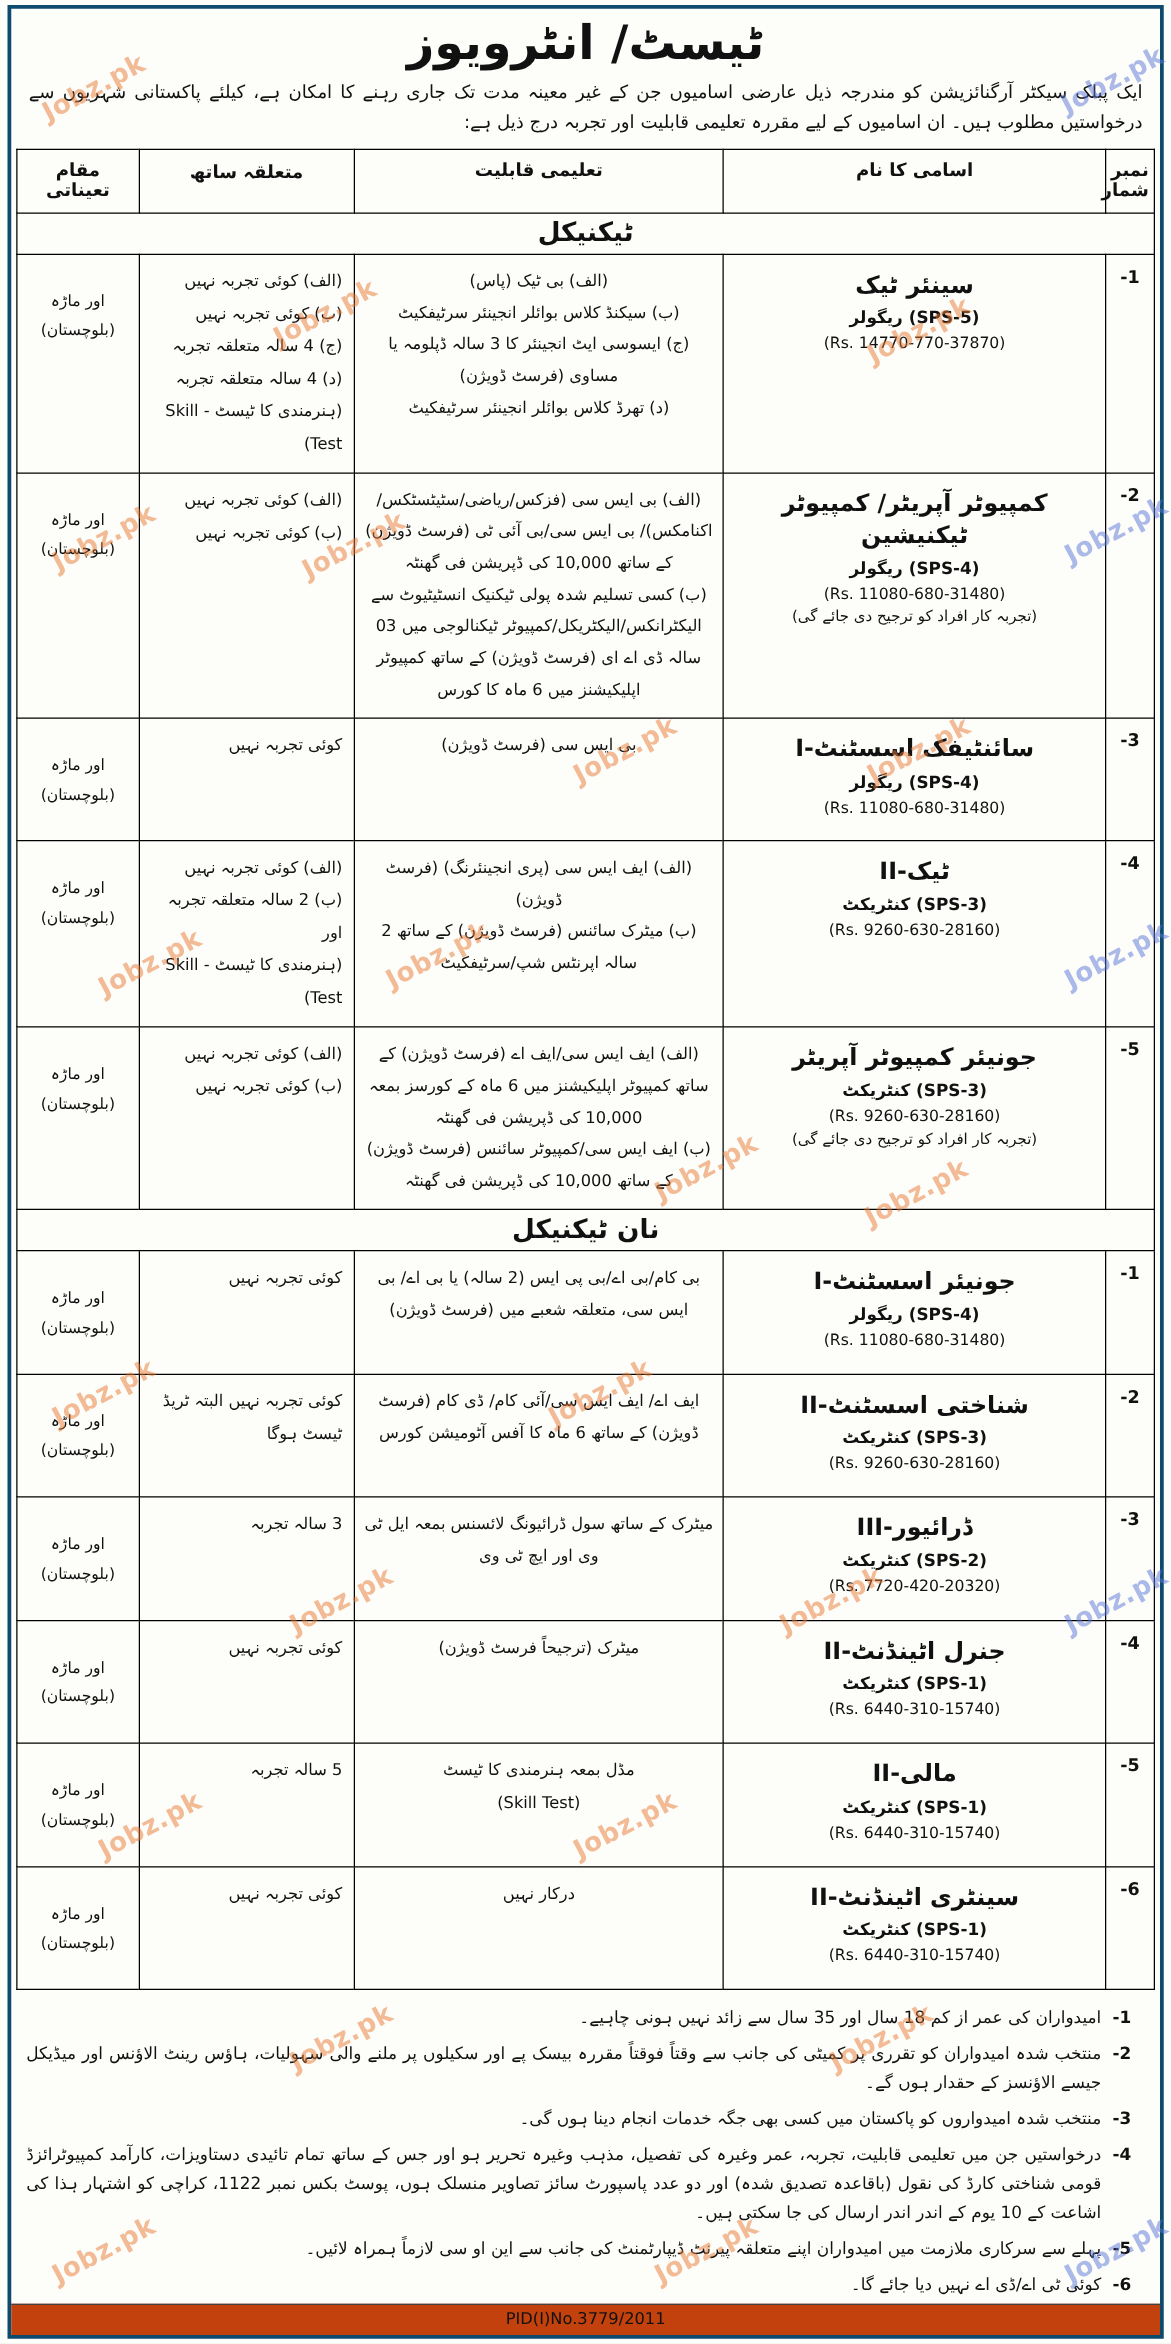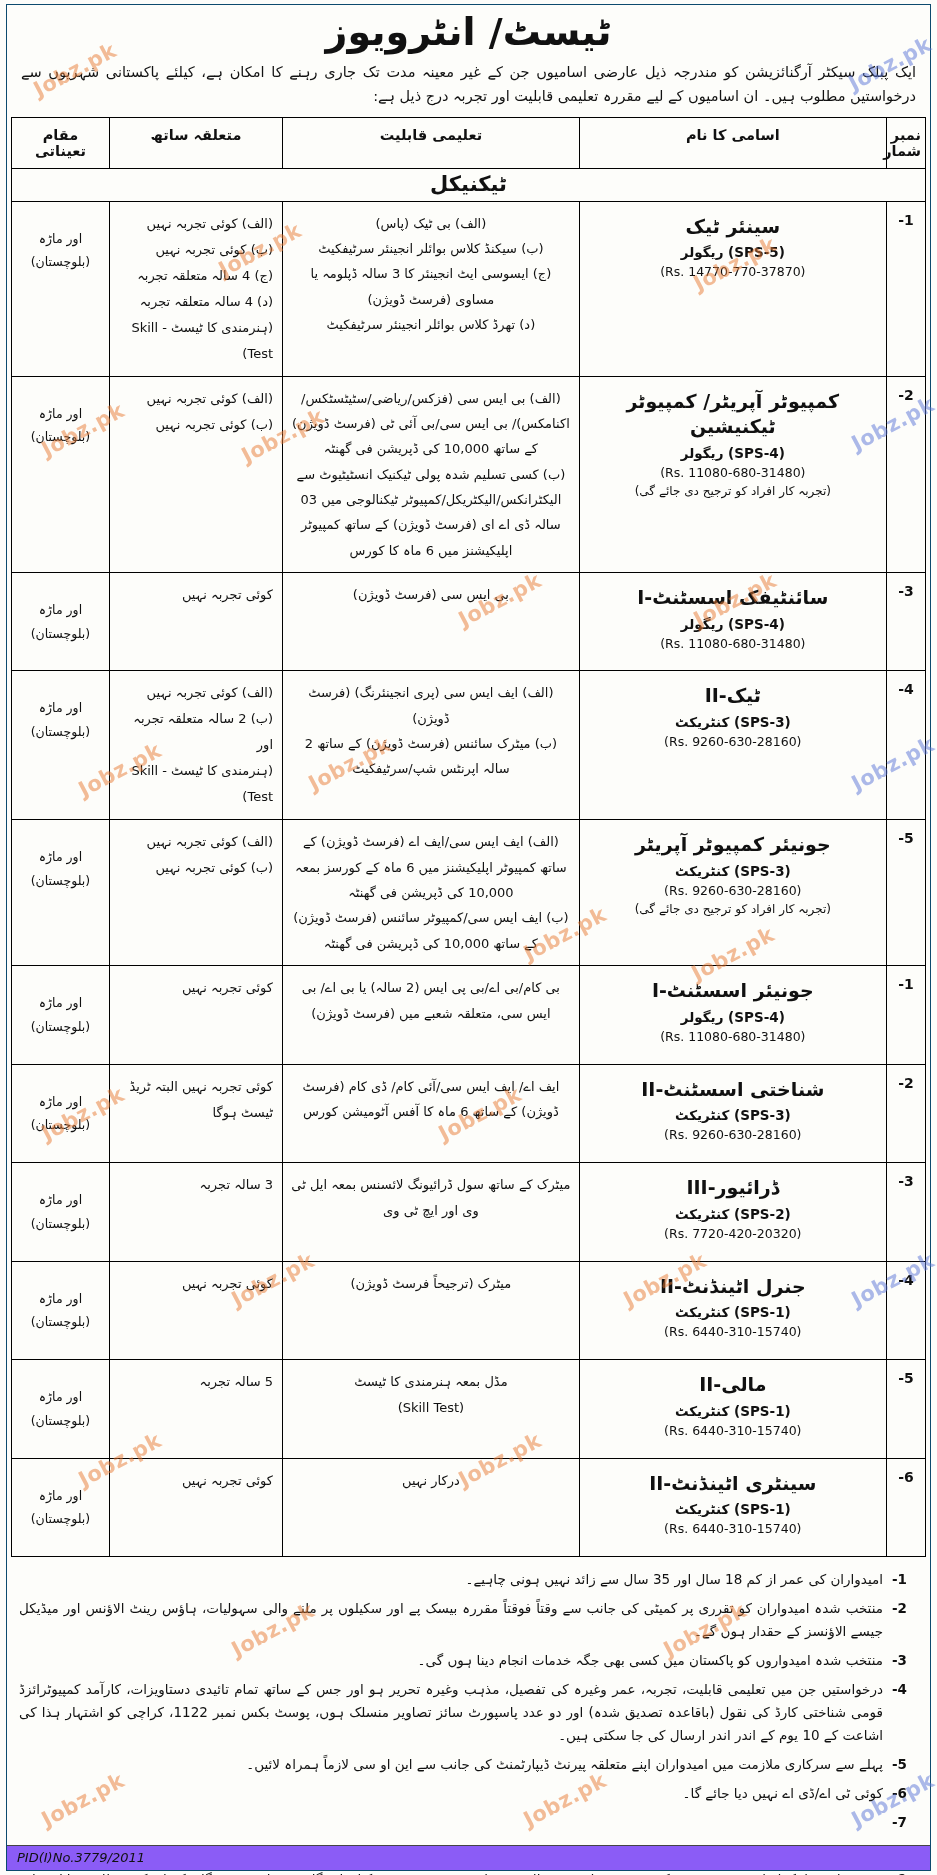--- a/index.html
+++ b/index.html
@@ -10,21 +10,21 @@
     height: 1875px;
     margin: 0 auto;
     background: #fdfdfa;
     font-family: "DejaVu Sans", "Liberation Sans", sans-serif;
     color: #111;
     overflow: hidden;
   }
   .ad {
     position: absolute;
     top: 4px; left: 6px; right: 6px; bottom: 4px;
-    border: 1px solid #0c4a6e;
+    border: 3px solid #0c4a6e;
     padding: 2px 4px 30px;
   }
   .title {
     margin: 4px 0 6px;
     text-align: center;
     font-size: 38px;
     font-weight: bold;
     line-height: 1.15;
   }
   .intro {
@@ -64,23 +64,22 @@
   .note { display: flex; gap: 9px; font-size: 13.5px; line-height: 1.7; padding: 3px 2px; }
   .note-marker { flex: 0 0 26px; font-weight: bold; white-space: nowrap; }
   .note-text { flex: 1; text-align: justify; }
   .footer {
     position: absolute;
     left: 0; right: 0; bottom: 0;
     border-top: 1px solid #444;
     padding: 4px 10px 5px;
     font-size: 13px;
     direction: ltr;
-    text-align: left;
-    background: #8b5cf6;
-    font-style: italic;
+    text-align: center;
+    background: #c2410c;
   }
   .wm-layer { position: absolute; inset: 0; pointer-events: none; z-index: 5; }
   .wm {
     position: absolute;
     transform: rotate(-28deg);
     font-size: 21px;
     font-weight: bold;
     opacity: 0.5;
     letter-spacing: 0.5px;
     white-space: nowrap;
@@ -229,20 +228,23 @@
               <div class="qual-line">(ب) ایف ایس سی/کمپیوٹر سائنس (فرسٹ ڈویژن) کے ساتھ 10,000 کی ڈپریشن فی گھنٹہ</div>
             </td>
             <td class="cell-exp">
               <div class="exp-line">(الف) کوئی تجربہ نہیں</div>
               <div class="exp-line">(ب) کوئی تجربہ نہیں</div>
             </td>
             <td class="cell-loc">
               <div class="loc-line">اور ماڑہ (بلوچستان)</div>
             </td>
           </tr>
+          <tr class="section-row">
+            <td colspan="5">نان ٹیکنیکل</td>
+          </tr>
           <tr>
             <td class="cell-serial"><span dir="ltr">-1</span></td>
             <td class="cell-post">
               <div class="post-name">جونیئر اسسٹنٹ-I</div>
               <div class="post-scale">(SPS-4) ریگولر</div>
               <div class="post-salary">(Rs. 11080-680-31480)</div>
             </td>
             <td class="cell-qual">
               <div class="qual-line">بی کام/بی اے/بی پی ایس (2 سالہ) یا بی اے/ بی ایس سی، متعلقہ شعبے میں (فرسٹ ڈویژن)</div>
             </td>

